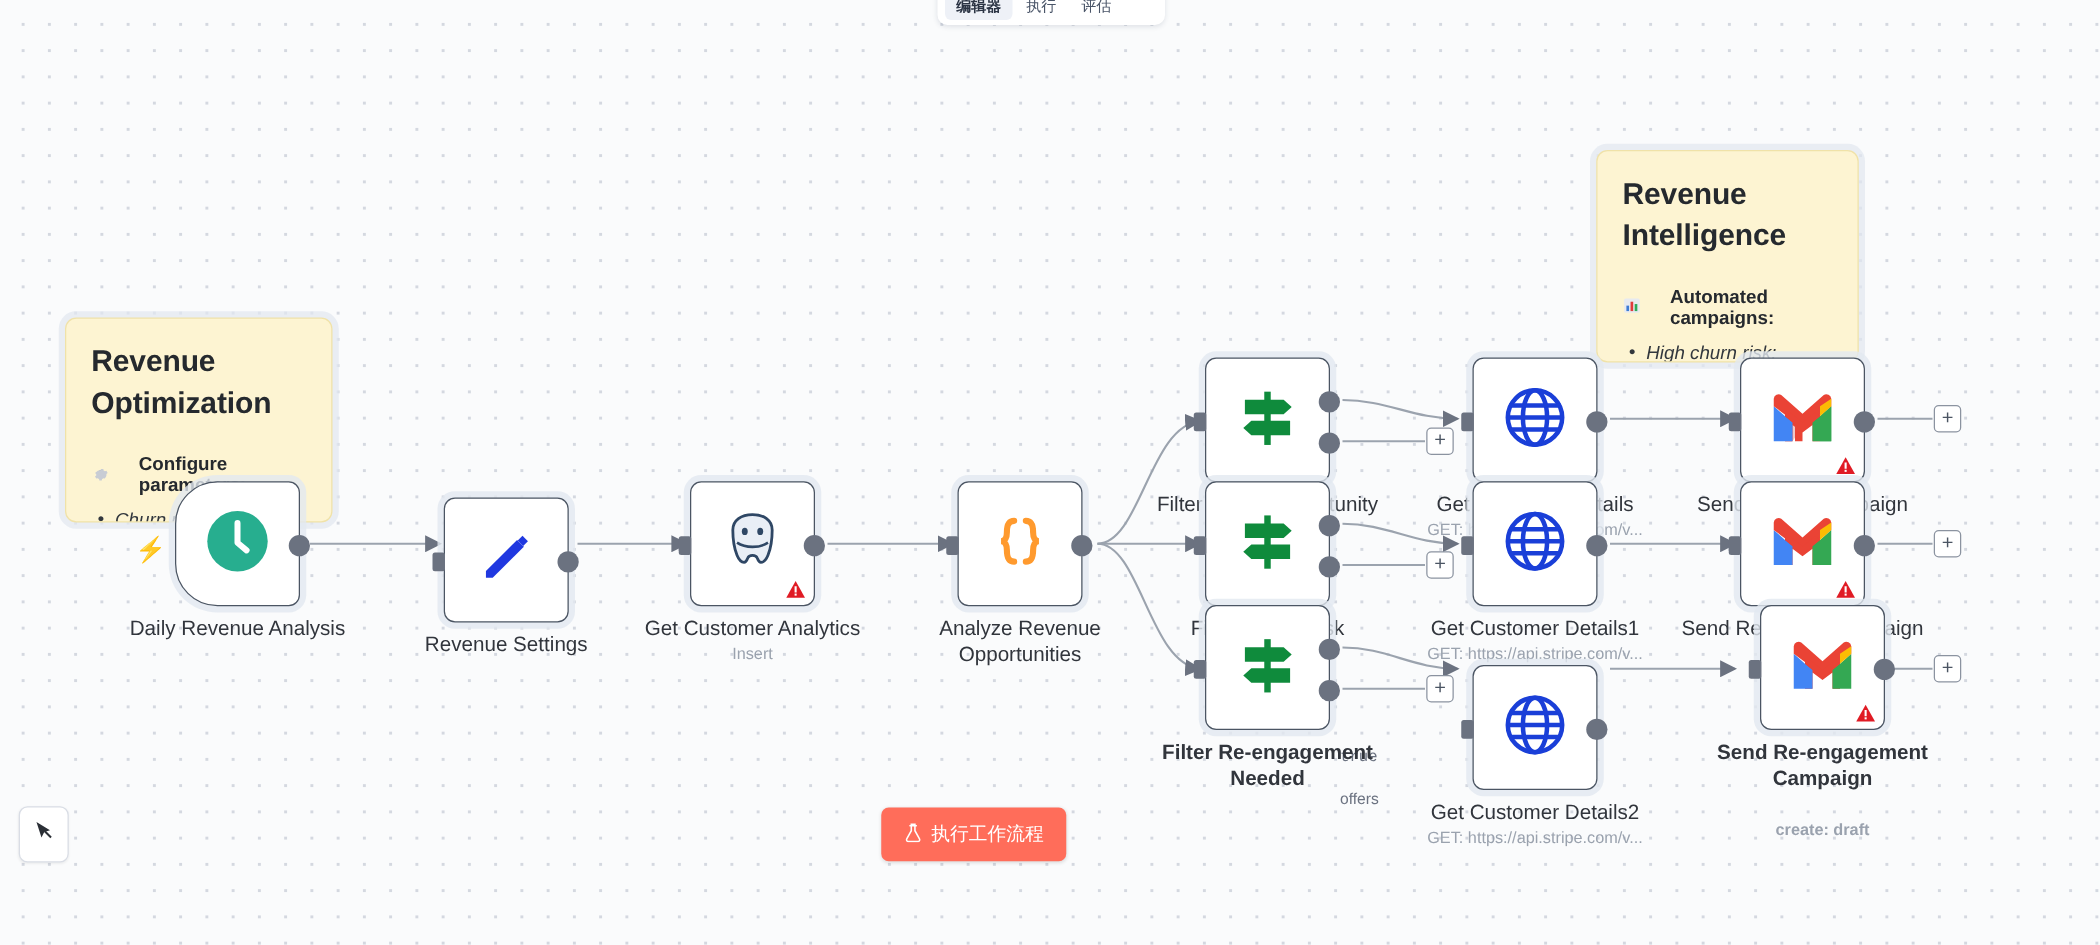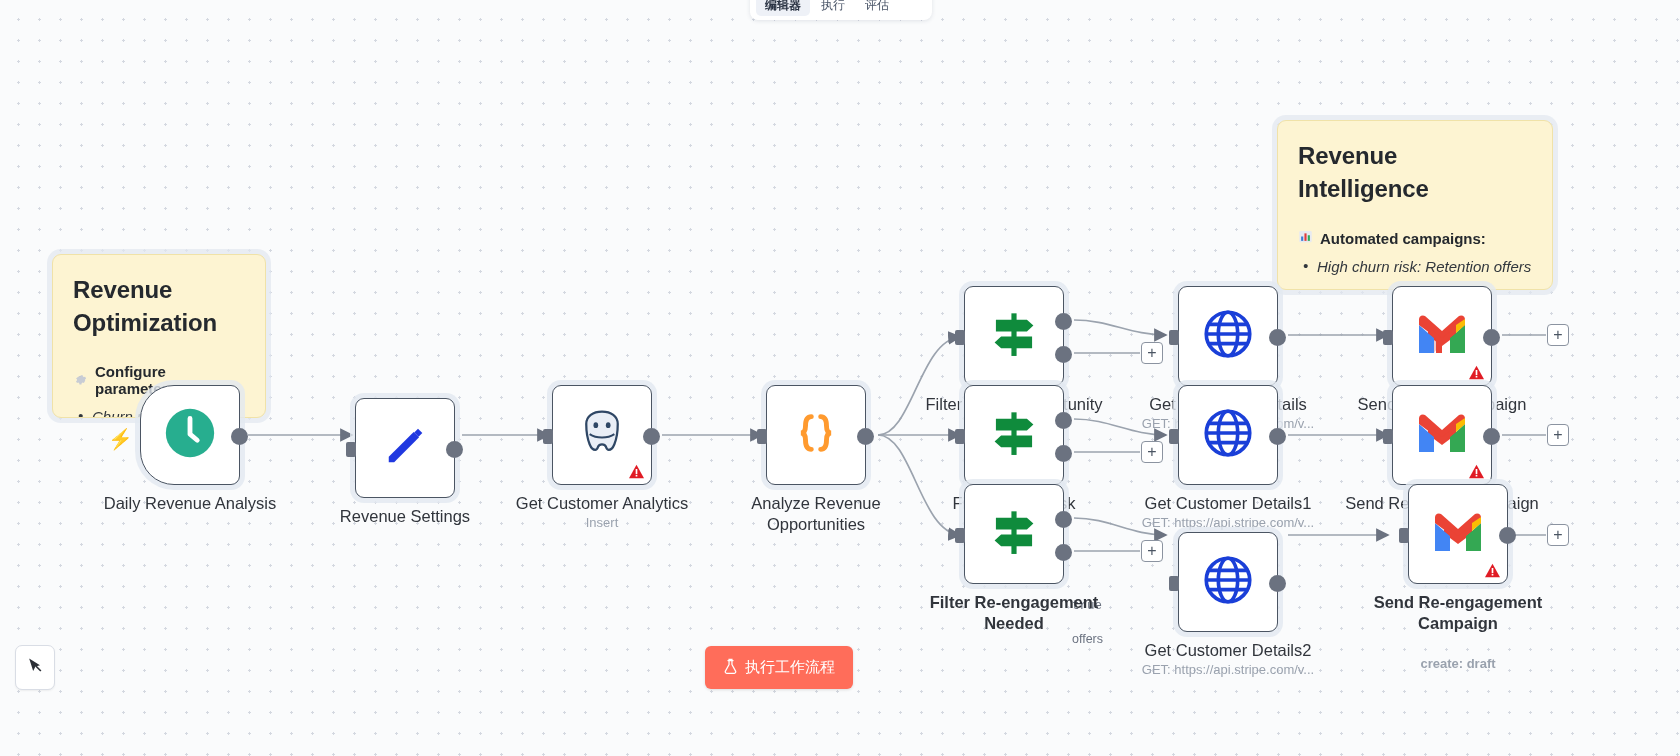--- a/index.html
+++ b/index.html
@@ -52,34 +52,34 @@
     z-index: 5;
   }
   .sticky h2 {
     font-size: 24px; line-height: 33px;
     font-weight: 700; color: #25292e;
     letter-spacing: -0.1px;
     margin-bottom: 24px;
   }
   .sticky .s-head {
     font-size: 15px; font-weight: 700; color: #25292e;
-    display: flex; align-items: center; gap: 7px;
+    display: flex; align-items: center; gap: 23px;
     margin-bottom: 9px;
   }
   .sticky ul { list-style: none; font-style: italic; }
   .sticky li {
     font-size: 15px; line-height: 21px; color: #32373d;
     padding-left: 19px; position: relative; margin-bottom: 3px;
   }
   .sticky li:before {
     content: "•"; position: absolute; left: 5px; top: -1px;
     font-size: 15px; color: #32373d;
   }
   #sticky-left  { left: 52px;   top: 254px;  width: 214px; height: 164px; }
-  #sticky-right { left: 1277px; top: 120px;  width: 276px; height: 170px; }
+  #sticky-right { left: 1277px; top: 120px;  width: 210px; height: 170px; }
 
   
   #wires { position: absolute; left: 0; top: 0; width: 1680px; height: 756px; z-index: 8; }
 
   
   .node {
     position: absolute; z-index: 20;
   }
   .node-box {
     width: 100px; height: 100px;

